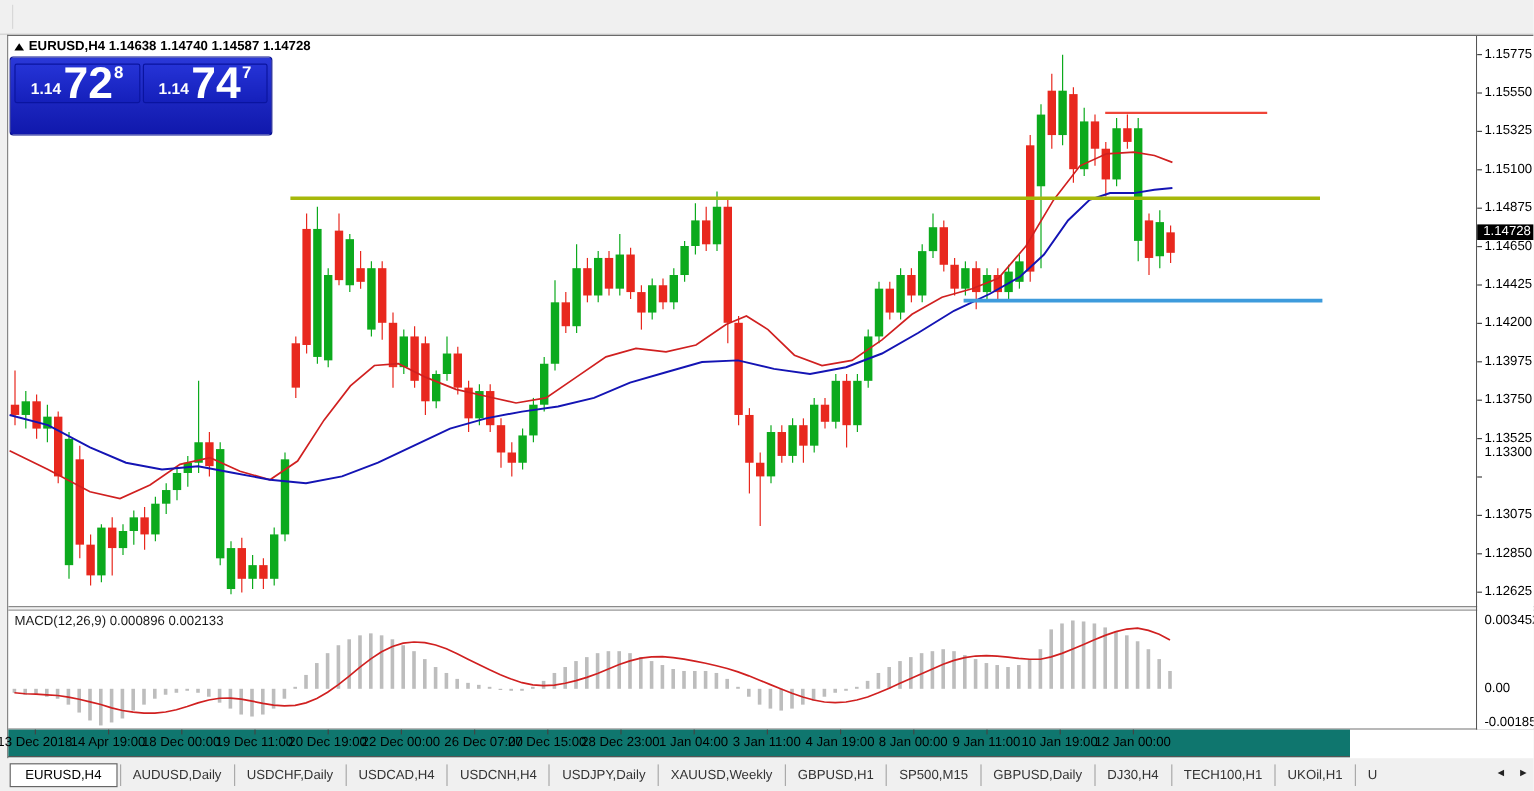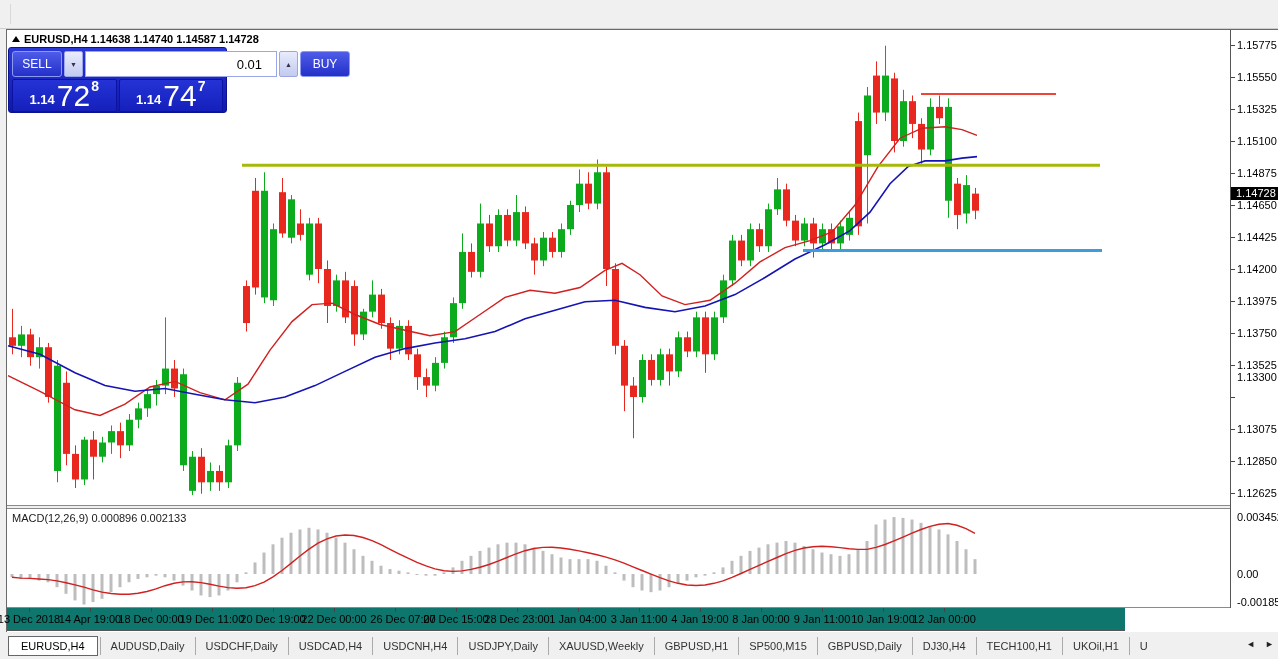--- a/index.html
+++ b/index.html
@@ -48,21 +48,21 @@
              background:linear-gradient(#4e5ce8,#2430c8); border:1px solid #8c9bf2; border-radius:3px; cursor:pointer; }
   .oc-spin { flex:0 0 19px; display:flex; align-items:center; justify-content:center;
              background:linear-gradient(#e8ecfc,#c2caf0); border:1px solid #9aa6e8; border-radius:2px;
              font-size:7px; color:#334; cursor:pointer; }
   .oc-lot  { flex:1; background:#fff; border:1px solid #9aa6e8; color:#000; font-size:13px;
              text-align:right; padding-right:14px; }
   .oc-row2 { display:flex; height:33px; margin-top:2px; gap:2px; }
   .oc-price { flex:1; display:flex; align-items:flex-end; justify-content:center; color:#fff;
               background:linear-gradient(#2533d6,#1520bb); border:1px solid #0a14a0; border-radius:2px; padding-bottom:1px; }
   .oc-small { font-size:13px; font-weight:bold; margin-right:2px; line-height:20px; }
-  .oc-big   { font-size:30px; font-weight:normal; line-height:28px; }
+  .oc-big   { font-size:37px; font-weight:bold; line-height:28px; }
   .oc-sup   { font-size:14px; font-weight:bold; line-height:30px; vertical-align:top; margin-left:1px; transform:translateY(-9px); }
 
   
   .tabbar { position:absolute; left:0; top:632px; width:1278px; height:27px; background:#f0f0f0;
             display:flex; align-items:center; padding-left:8px; }
   .tab { color:#333; padding:3px 10px; white-space:nowrap; cursor:pointer; }
   .tab + .tab { border-left:1px solid #aaa; }
   .tab.active { background:#fff; border:1px solid #666; color:#000; padding:3px 12px; margin-right:2px; }
   .tab-arrows { position:absolute; right:4px; top:7px; display:flex; gap:10px; color:#222; font-size:9px; }
   .tab-arrow { cursor:pointer; }
@@ -303,27 +303,20 @@
       <line x1="914" y1="64.06589999999933" x2="1049" y2="64.06589999999933" stroke="#ef4438" stroke-width="2"></line>
       <line x1="235" y1="135.17590000000098" x2="1093" y2="135.17590000000098" stroke="#a6b80a" stroke-width="3"></line>
       <line x1="796" y1="220.50790000000106" x2="1095" y2="220.50790000000106" stroke="#3e9bdc" stroke-width="3"></line>
     </svg>
 </div>
 
 <span class="collapse-tri"></span>
 <div class="chart-title" style="left:24px;">EURUSD,H4 1.14638 1.14740 1.14587 1.14728</div>
 
 <div class="octrade">
-  <div class="oc-row1">
-    <div class="oc-btn">SELL</div>
-    <div class="oc-spin">▼</div>
-    <input class="oc-lot" value="0.01" style="">
-    <div class="oc-spin">▲</div>
-    <div class="oc-btn">BUY</div>
-  </div>
   <div class="oc-row2">
     <div class="oc-price">
       <span class="oc-small">1.14</span>
       <span class="oc-big">72</span>
       <span class="oc-sup">8</span>
     </div>
     <div class="oc-price">
       <span class="oc-small">1.14</span>
       <span class="oc-big">74</span>
       <span class="oc-sup">7</span>

